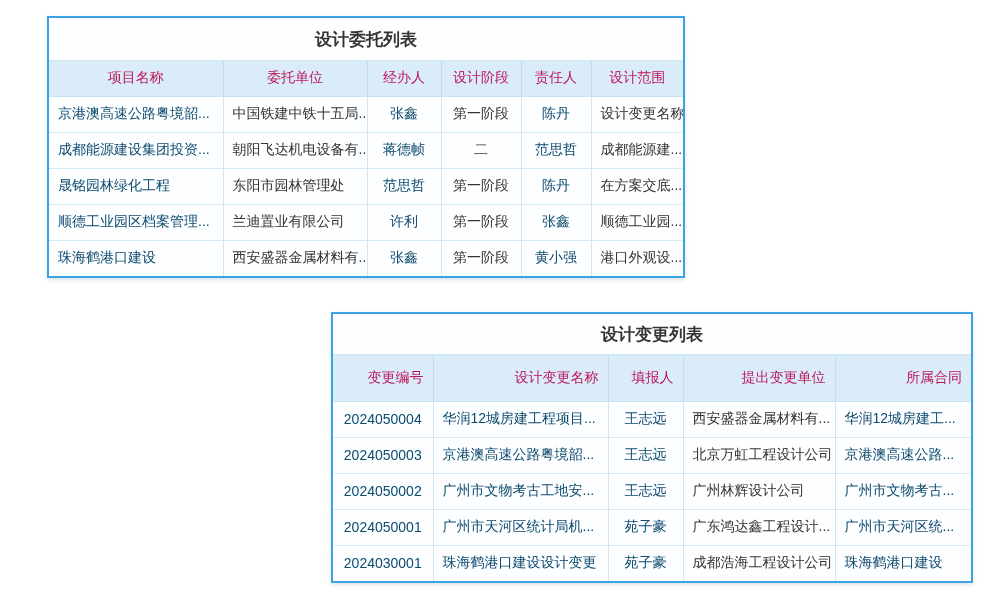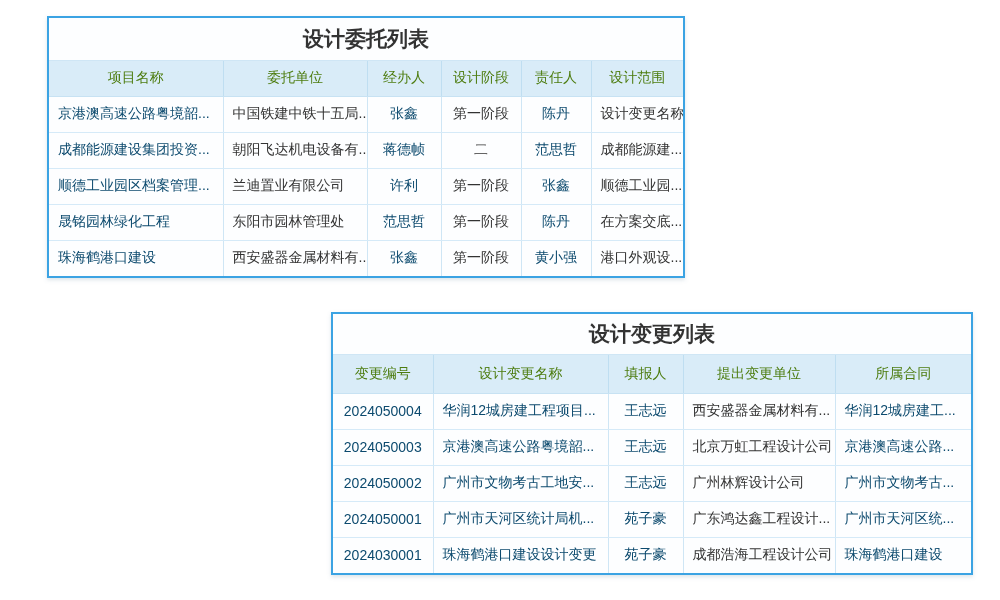--- a/index.html
+++ b/index.html
@@ -13,21 +13,21 @@
   }
   .panel {
     position: absolute;
     background: #fdfeff;
     border: 2px solid #3ba3e3;
     box-shadow: 0 2px 4px rgba(120,150,170,0.25);
     box-sizing: border-box;
   }
   .panel-title {
     text-align: center;
-    font-size: 21px;
+    font-size: 17px;
     font-weight: bold;
     color: #333333;
     border-bottom: 1px solid #cfe6f5;
     background: #fdfeff;
     display: flex;
     align-items: center;
     justify-content: center;
   }
   #table1 .panel-title { height: 42px; }
   #table2 .panel-title { height: 40px; }
@@ -43,27 +43,27 @@
     font-weight: normal;
     padding: 0 9px;
     overflow: hidden;
     white-space: nowrap;
     box-sizing: border-box;
   }
   th:last-child, td:last-child { border-right: none; }
   tbody tr:last-child td { border-bottom: none; }
   thead th {
     background: #d9ecf8;
-    color: #4d7c0f;
+    color: #be185d;
     text-align: center;
     border-right-color: #bfdef1;
     border-bottom-color: #c7e2f3;
   }
   #table1 thead th { height: 35px; }
-  #table2 thead th { height: 38px; }
+  #table2 thead th { height: 46px; text-align: right; }
   #table1 tbody td { height: 36px; }
   #table2 tbody td { height: 36px; margin-left: 16px; }
   td { color: #333333; background: #fdfeff; }
   td.link { color: #0c4a6e; cursor: pointer; }
   .al { text-align: left; }
   .ac { text-align: center; }
   #table1 { left: 47px; top: 16px; width: 638px; }
   #table2 { left: 331px; top: 312px; width: 642px; }
 </style>
 </head>
@@ -101,34 +101,34 @@
       </tr>
       <tr>
         <td class="link al">成都能源建设集团投资...</td>
         <td class="al">朝阳飞达机电设备有...</td>
         <td class="link ac">蒋德帧</td>
         <td class="ac">二</td>
         <td class="link ac">范思哲</td>
         <td class="al">成都能源建...</td>
       </tr>
       <tr>
+        <td class="link al">晟铭园林绿化工程</td>
+        <td class="al">东阳市园林管理处</td>
+        <td class="link ac">范思哲</td>
+        <td class="ac">第一阶段</td>
+        <td class="link ac">陈丹</td>
+        <td class="al">在方案交底...</td>
+      </tr>
+      <tr>
         <td class="link al">顺德工业园区档案管理...</td>
         <td class="al">兰迪置业有限公司</td>
         <td class="link ac">许利</td>
         <td class="ac">第一阶段</td>
         <td class="link ac">张鑫</td>
         <td class="al">顺德工业园...</td>
-      </tr>
-      <tr>
-        <td class="link al">晟铭园林绿化工程</td>
-        <td class="al">东阳市园林管理处</td>
-        <td class="link ac">范思哲</td>
-        <td class="ac">第一阶段</td>
-        <td class="link ac">陈丹</td>
-        <td class="al">在方案交底...</td>
       </tr>
       <tr>
         <td class="link al">珠海鹤港口建设</td>
         <td class="al">西安盛器金属材料有...</td>
         <td class="link ac">张鑫</td>
         <td class="ac">第一阶段</td>
         <td class="link ac">黄小强</td>
         <td class="al">港口外观设...</td>
       </tr>
     </tbody>

